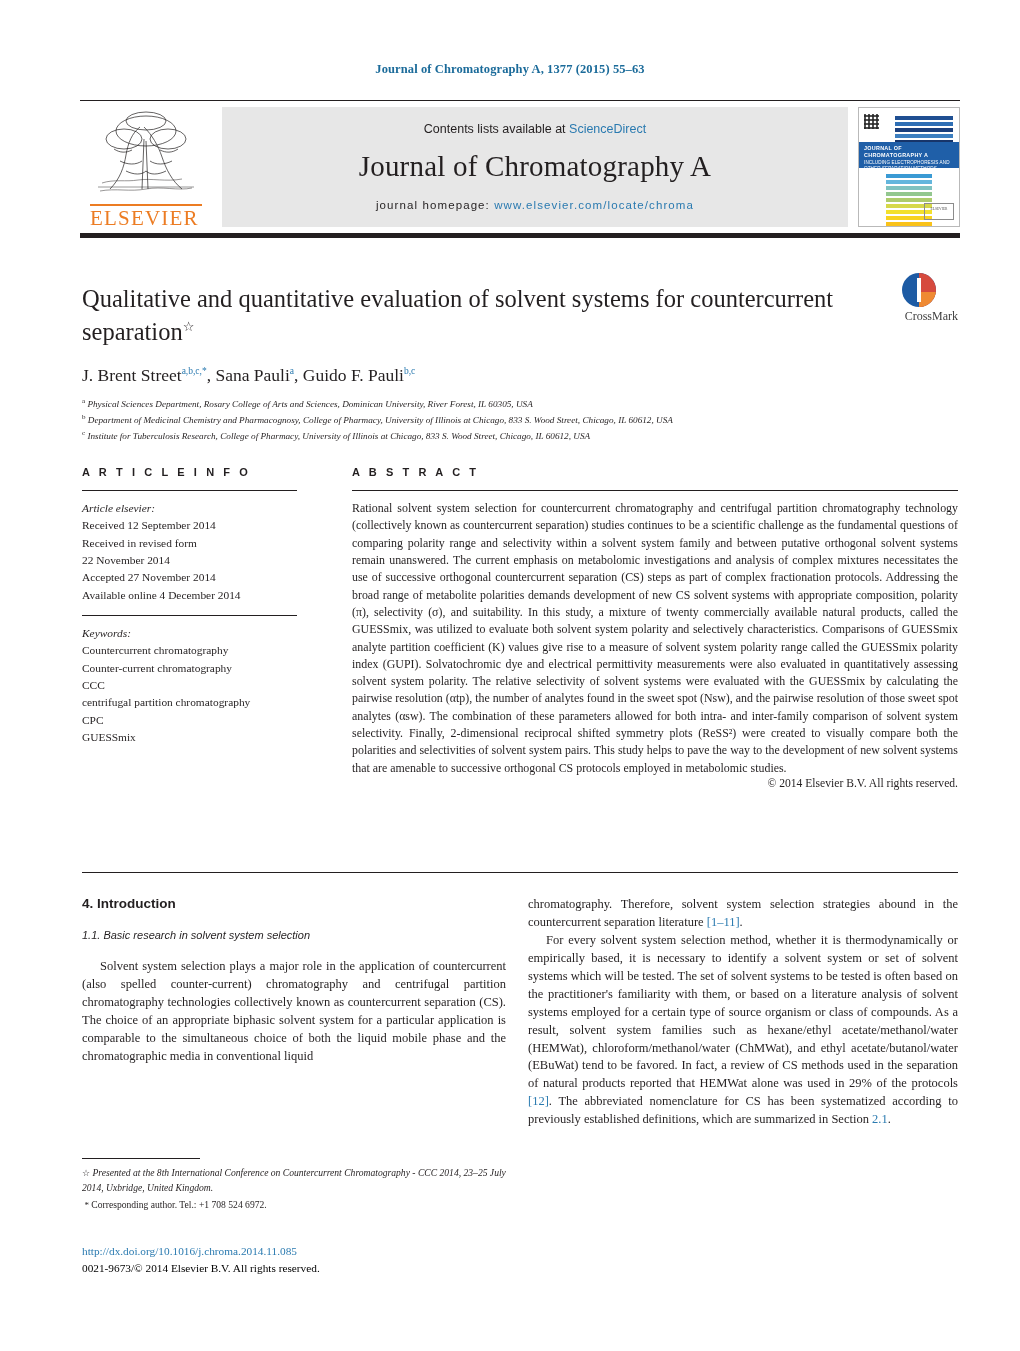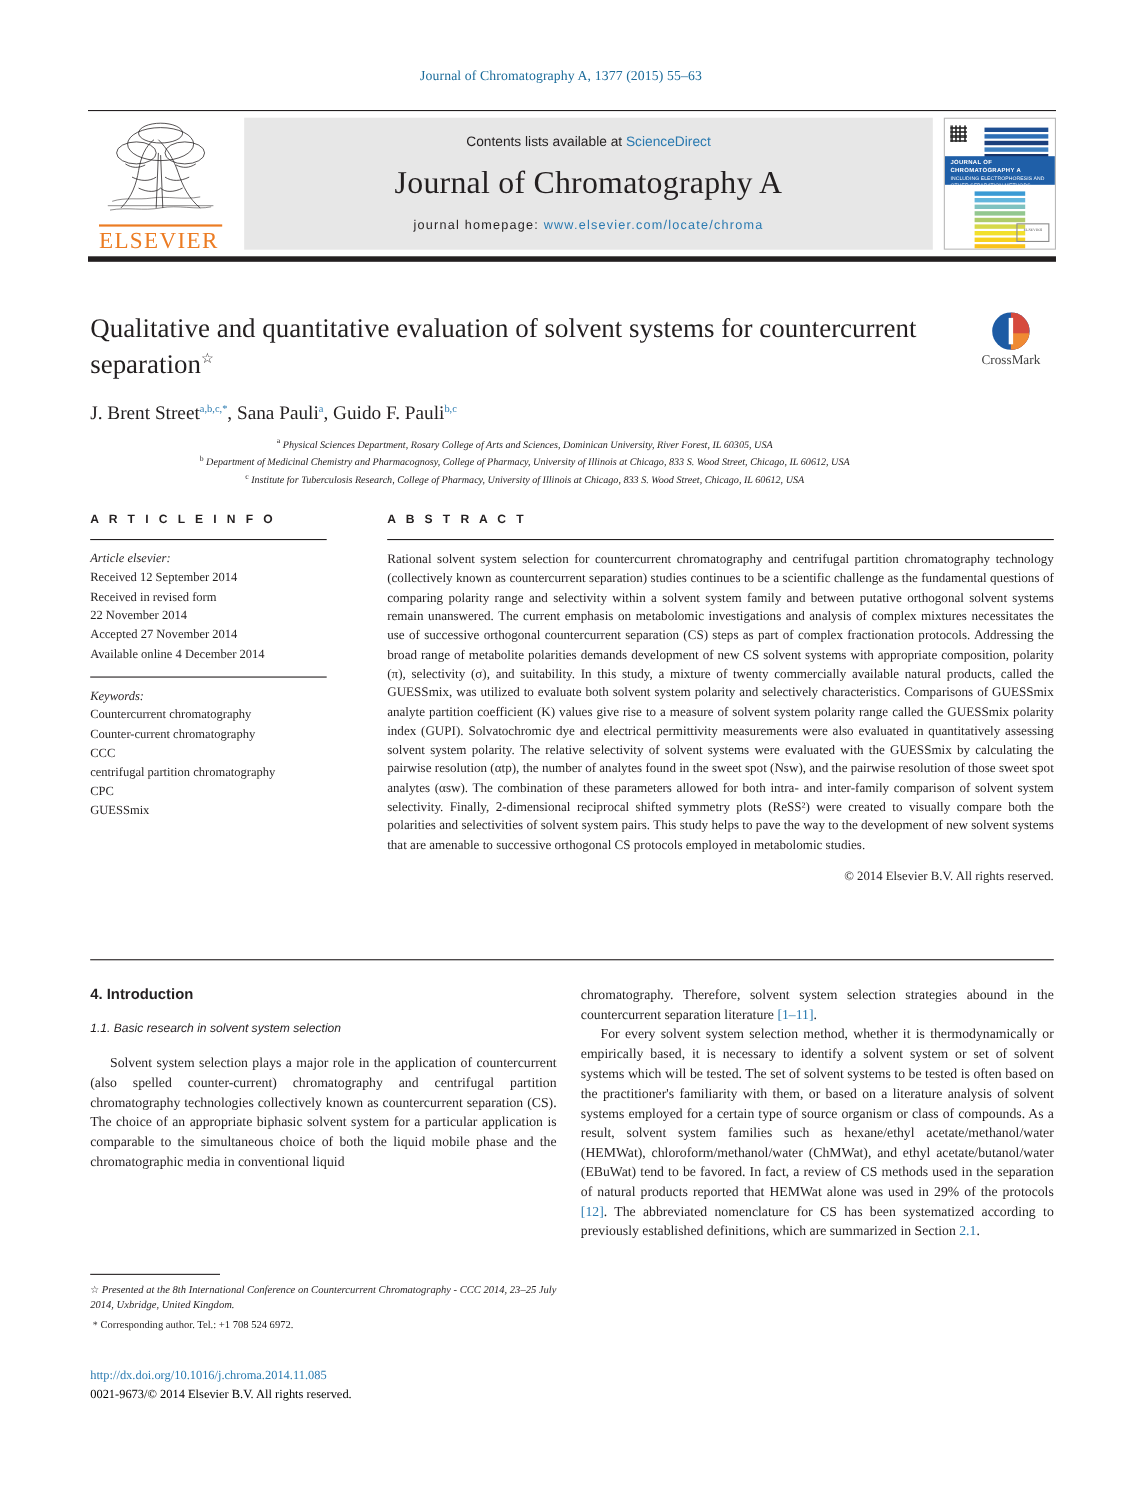--- a/index.html
+++ b/index.html
@@ -24,21 +24,21 @@
 
   
   .running-head {
     position: absolute;
     top: 62px;
     left: 0;
     width: 1020px;
     text-align: center;
     font-family: "Liberation Serif", serif;
     font-size: 12.5px;
-    font-weight: normal;
+    font-weight: bold;
     color: #1b6b9a;
     letter-spacing: 0.1px;
   }
 
   
   .masthead {
     position: absolute;
     top: 100px;
     left: 80px;
     width: 880px;
@@ -202,31 +202,30 @@
     color: #2a7ab0;
     vertical-align: super;
   }
   .affils {
     margin-top: 10px;
     font-family: "Liberation Serif", serif;
     font-size: 9.2px;
     font-style: italic;
     line-height: 1.62;
     color: #231f20;
-    text-align: center;
   }
   .affils sup { font-style: normal; font-size: 7px; vertical-align: super; }
 
   
   .crossmark {
     position: absolute;
-    top: 284px;
+    top: 273px;
     left: 880px;
     width: 78px;
-    text-align: center;
+    text-align: right;
   }
   .cm-logo {
     width: 34px; height: 34px;
     margin: 0 auto 2px auto;
     border-radius: 50%;
     position: relative;
     overflow: hidden;
     background: #1d5ba4;
   }
   .cm-logo .seg-r {
@@ -276,21 +275,20 @@
   .info-group .it { font-style: italic; }
   .hr-mid { height: 1px; background: #231f20; margin: 11px 0 9px 0; }
   .abstract-body {
     font-family: "Liberation Serif", serif;
     font-size: 11.9px;
     line-height: 1.455;
     text-align: justify;
     color: #231f20;
   }
   .copyline {
-    margin-top: 13px;
     text-align: right;
     font-family: "Liberation Serif", serif;
     font-size: 11.6px;
     color: #231f20;
   }
 
   
   .body-rule {
     position: absolute;
     top: 872px;

